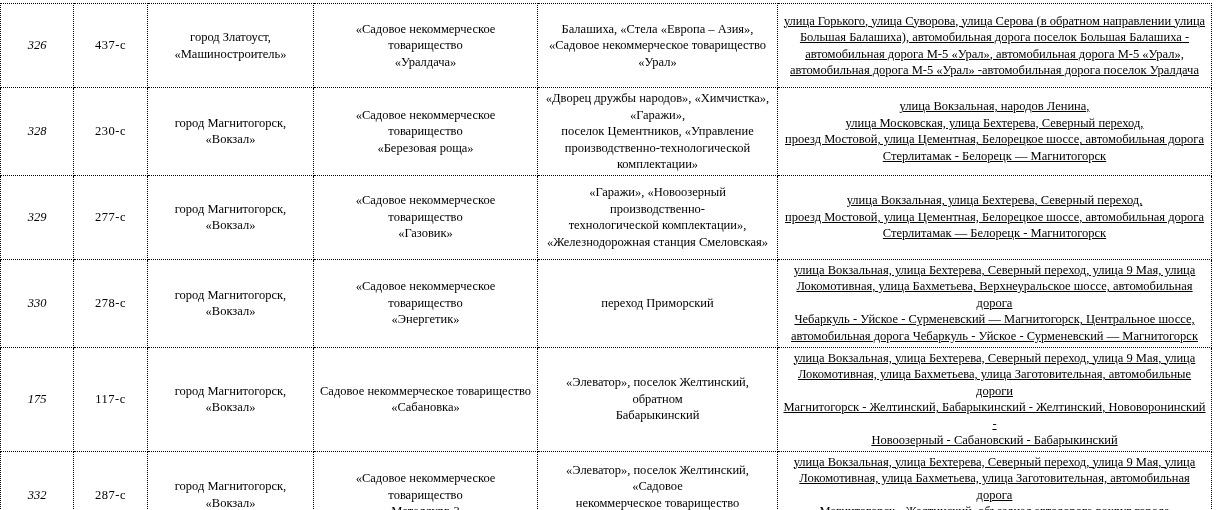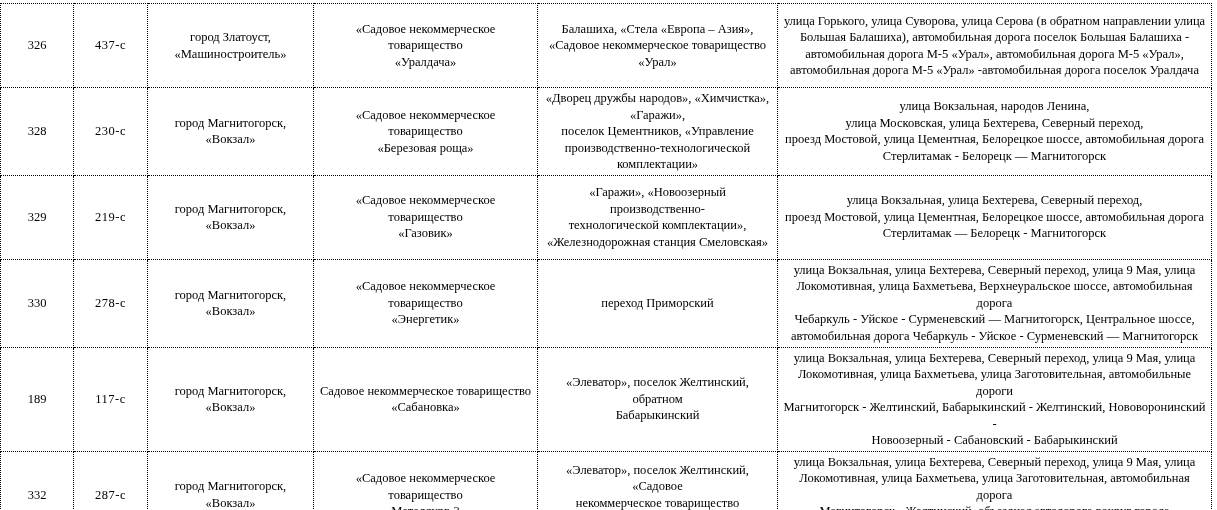--- a/index.html
+++ b/index.html
@@ -28,23 +28,23 @@
   table.routes td {
     border: 1px dotted #000000;
     text-align: center;
     vertical-align: middle;
     padding: 2px 4px;
     font-size: 12.5px;
     line-height: 1.32;
     white-space: pre-line;
     overflow: hidden;
   }
-  td.c-num   { font-size: 13px; }
+  td.c-num   { font-size: 13px; font-style: italic; }
   td.c-route { font-size: 17px; font-weight: normal; letter-spacing: 0.5px; }
-  td.c-streets { padding: 2px 6px; }
+  td.c-streets { padding: 2px 6px; text-decoration: underline; }
   tr.r1 { height: 84px; }
   tr.r2 { height: 86px; }
   tr.r3 { height: 84px; }
   tr.r4 { height: 88px; }
   tr.r5 { height: 87px; }
   tr.r6 { height: 73px; }
 </style>
 </head>
 <body>
 
@@ -85,21 +85,21 @@
 поселок Цементников, «Управление
 производственно-технологической
 комплектации»</td>
         <td class="c-streets">улица Вокзальная, народов Ленина,
 улица Московская, улица Бехтерева, Северный переход,
 проезд Мостовой, улица Цементная, Белорецкое шоссе, автомобильная дорога
 Стерлитамак -  Белорецк — Магнитогорск</td>
       </tr>
       <tr class="r3">
         <td class="c-num">329</td>
-        <td class="c-route">219-с</td>
+        <td class="c-route">277-с</td>
         <td class="c-from">город Магнитогорск, «Вокзал»</td>
         <td class="c-to">«Садовое некоммерческое товарищество
 «Газовик»</td>
         <td class="c-via">«Гаражи», «Новоозерный производственно-
 технологической комплектации»,
 «Железнодорожная станция Смеловская»</td>
         <td class="c-streets">улица Вокзальная, улица Бехтерева, Северный переход,
 проезд Мостовой, улица Цементная, Белорецкое шоссе,  автомобильная дорога
 Стерлитамак — Белорецк - Магнитогорск</td>
       </tr>
@@ -109,21 +109,21 @@
         <td class="c-from">город Магнитогорск, «Вокзал»</td>
         <td class="c-to">«Садовое некоммерческое товарищество
 «Энергетик»</td>
         <td class="c-via">переход Приморский</td>
         <td class="c-streets">улица Вокзальная, улица Бехтерева, Северный переход, улица 9 Мая, улица
 Локомотивная, улица Бахметьева, Верхнеуральское шоссе, автомобильная дорога
 Чебаркуль - Уйское - Сурменевский — Магнитогорск, Центральное шоссе,
 автомобильная дорога Чебаркуль - Уйское - Сурменевский — Магнитогорск</td>
       </tr>
       <tr class="r5">
-        <td class="c-num">189</td>
+        <td class="c-num">175</td>
         <td class="c-route">117-с</td>
         <td class="c-from">город Магнитогорск, «Вокзал»</td>
         <td class="c-to">Садовое некоммерческое товарищество
 «Сабановка»</td>
         <td class="c-via">«Элеватор», поселок Желтинский, обратном
 Бабарыкинский</td>
         <td class="c-streets">улица Вокзальная, улица Бехтерева, Северный переход, улица 9 Мая, улица
 Локомотивная, улица Бахметьева, улица Заготовительная,  автомобильные дороги
 Магнитогорск - Желтинский, Бабарыкинский - Желтинский, Нововоронинский -
 Новоозерный - Сабановский - Бабарыкинский</td>

